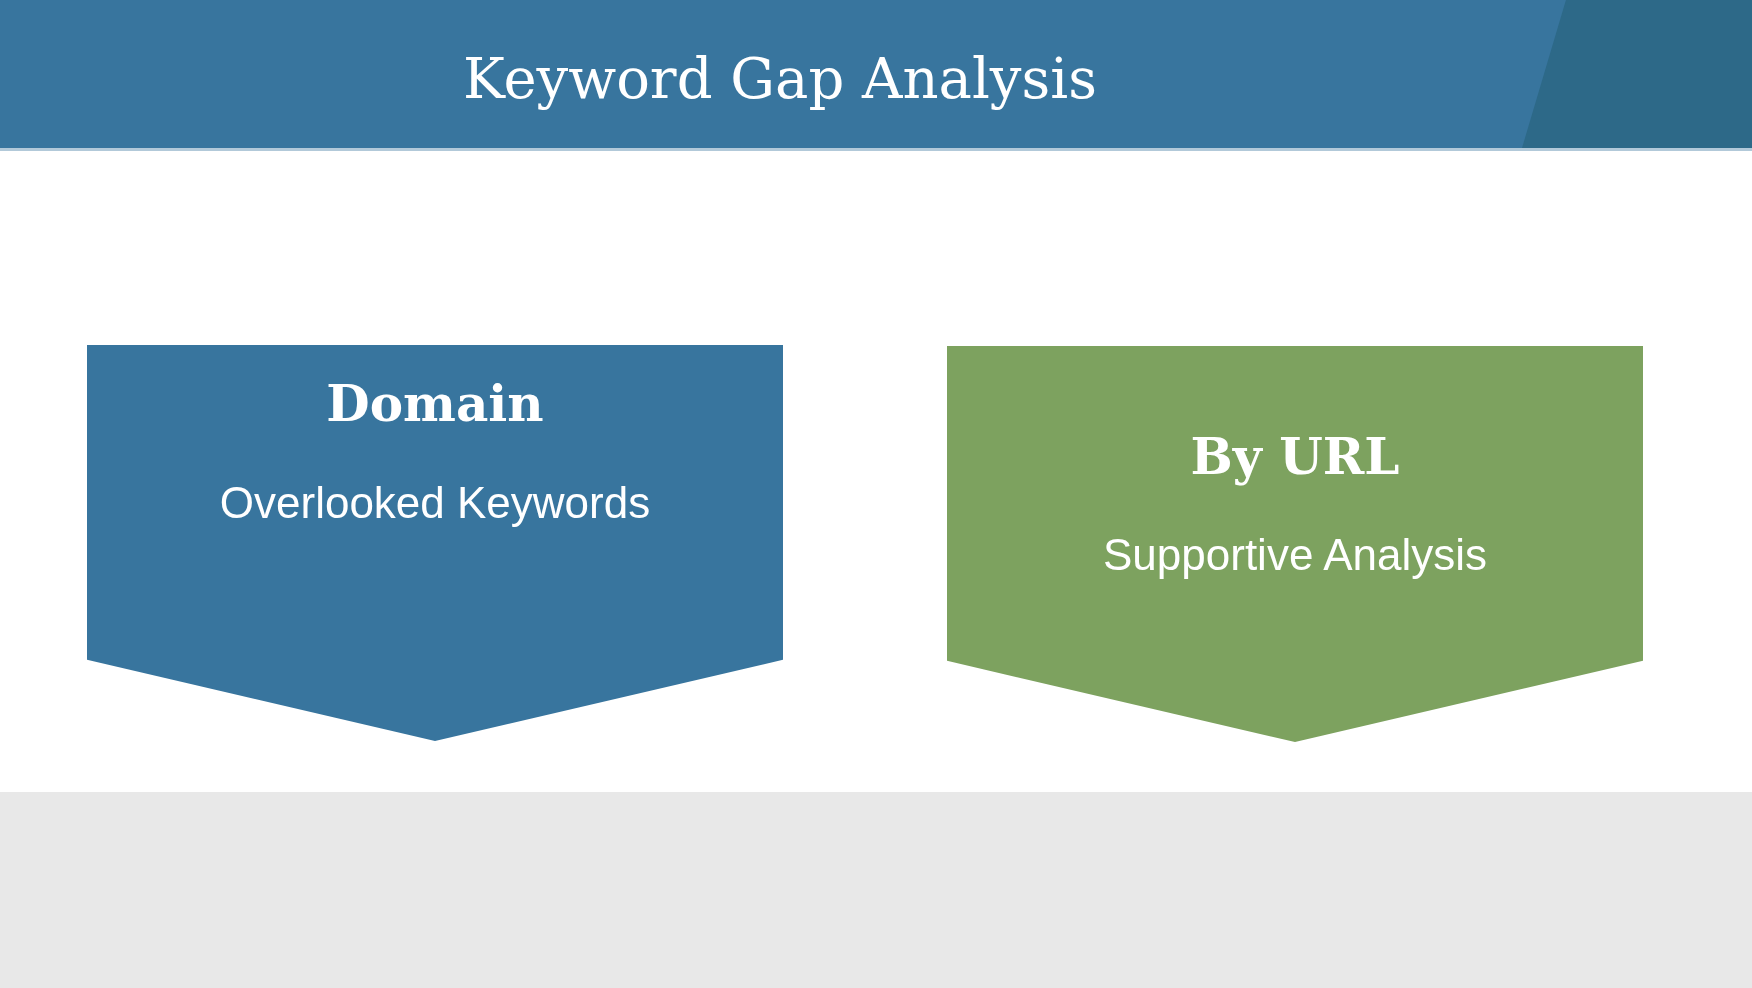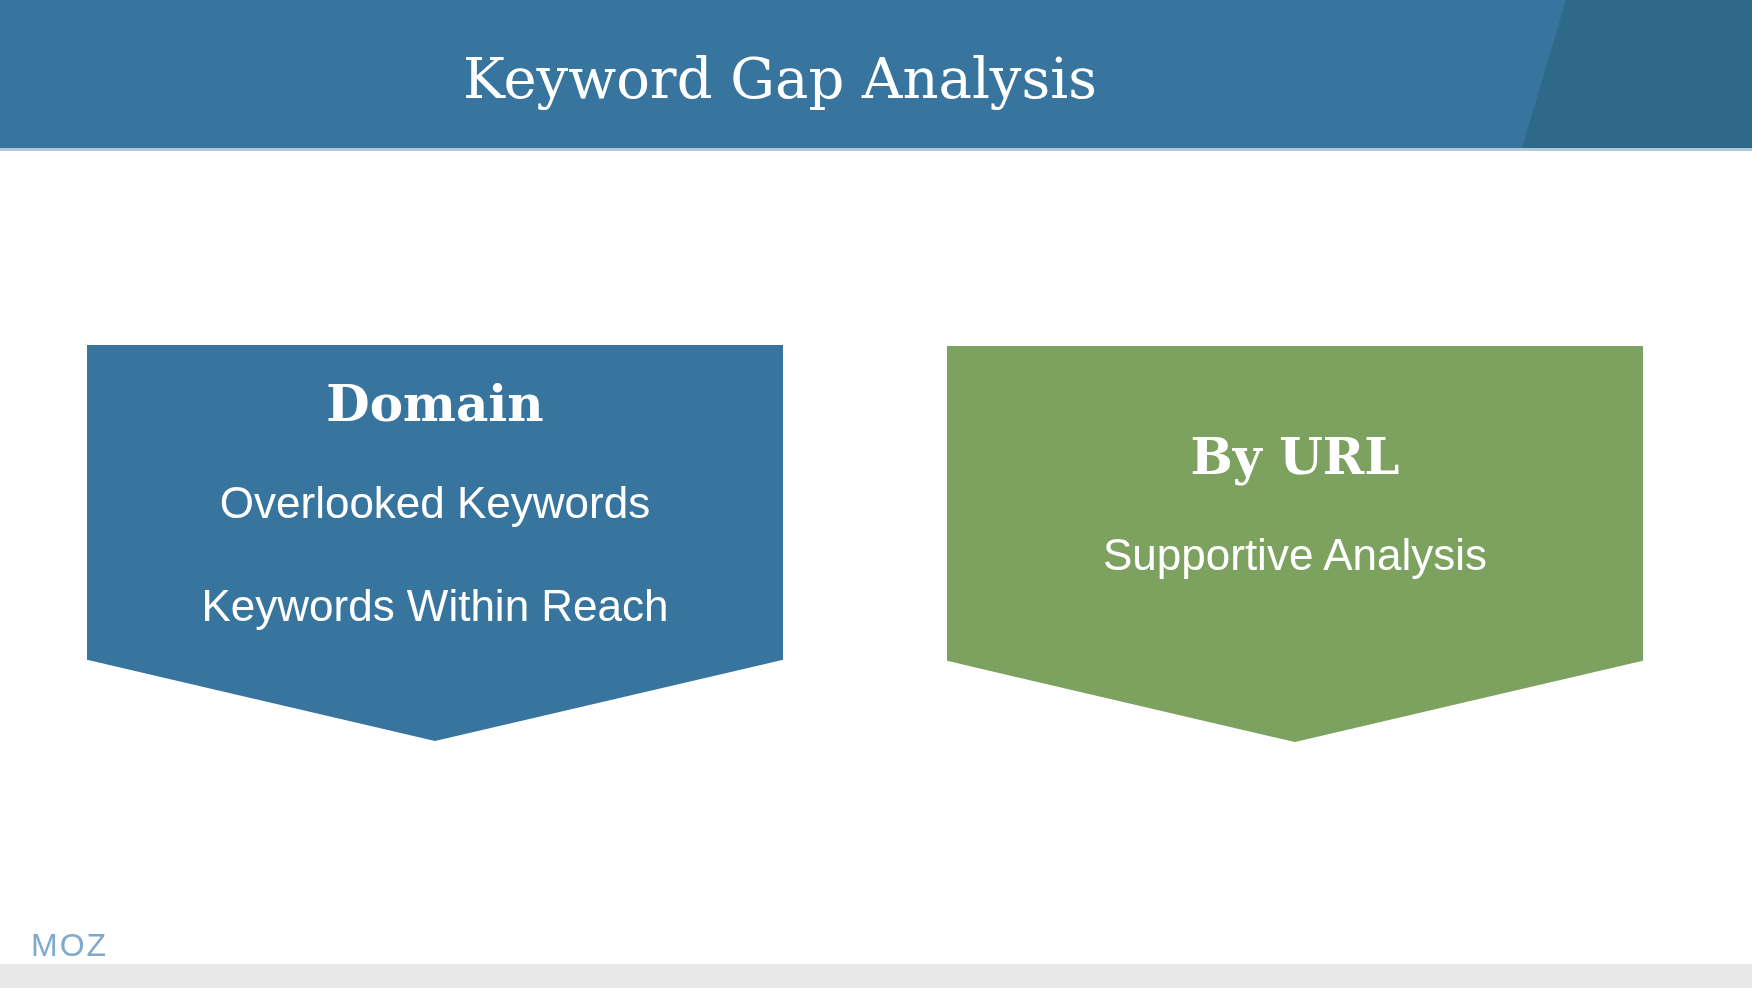--- a/index.html
+++ b/index.html
@@ -1,18 +1,18 @@
 <!DOCTYPE html>
 <html><head>
 <meta charset="utf-8">
 <style>
   html,body{margin:0;padding:0;background:#e8e8e8;}
   .slide{
     position:relative;
-    width:1752px;height:964px;
+    width:1752px;height:792px;
     background:#ffffff;
     overflow:hidden;
     font-family:"Liberation Sans", sans-serif;
   }
   
   .header{
     position:absolute;left:0;top:0;
     width:1752px;height:148px;
   }
   .header-wedge{
@@ -85,21 +85,20 @@
 
   <div class="header" style="background: rgb(56, 117, 158);">
     <div class="header-wedge" style="background: rgb(45, 105, 136);"></div>
   </div>
   <div class="header-underline" style="background: rgb(178, 201, 217);"></div>
   <div class="page-title">Keyword Gap Analysis</div>
 
   <div class="banner left" style="background: rgb(56, 117, 158);">
     <div class="banner-line banner-heading pos-blue-title">Domain</div>
     <div class="banner-line banner-item pos-blue-item1">Overlooked Keywords</div>
-    <div class="banner-line banner-item pos-blue-item2">Keywords Within Reach</div>
   </div>
 
   <div class="banner right" style="background: rgb(125, 162, 95);">
     <div class="banner-line banner-heading pos-green-title">By URL</div>
     <div class="banner-line banner-item pos-green-item1">Supportive Analysis</div>
   </div>
 
   <div class="moz-logo" style="color: rgb(127, 170, 206);">MOZ</div>
 
 </div>

